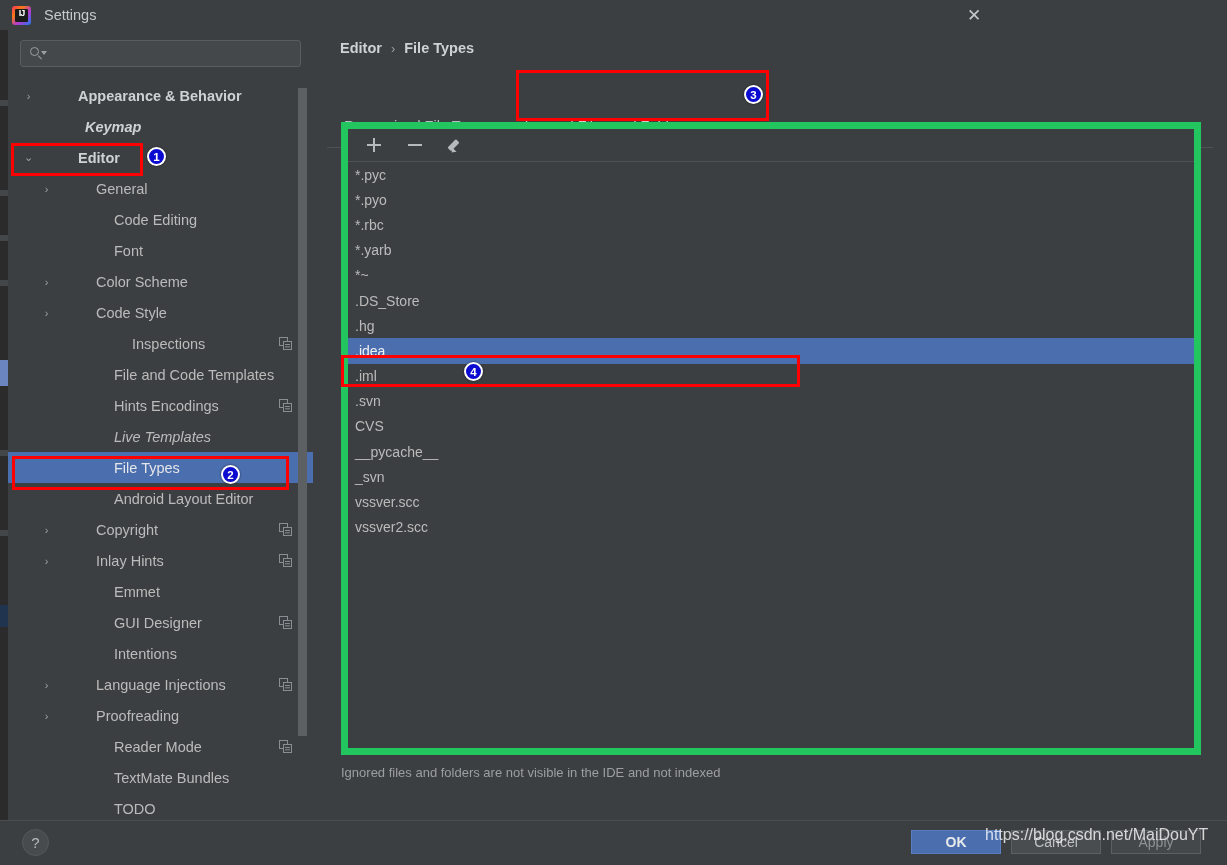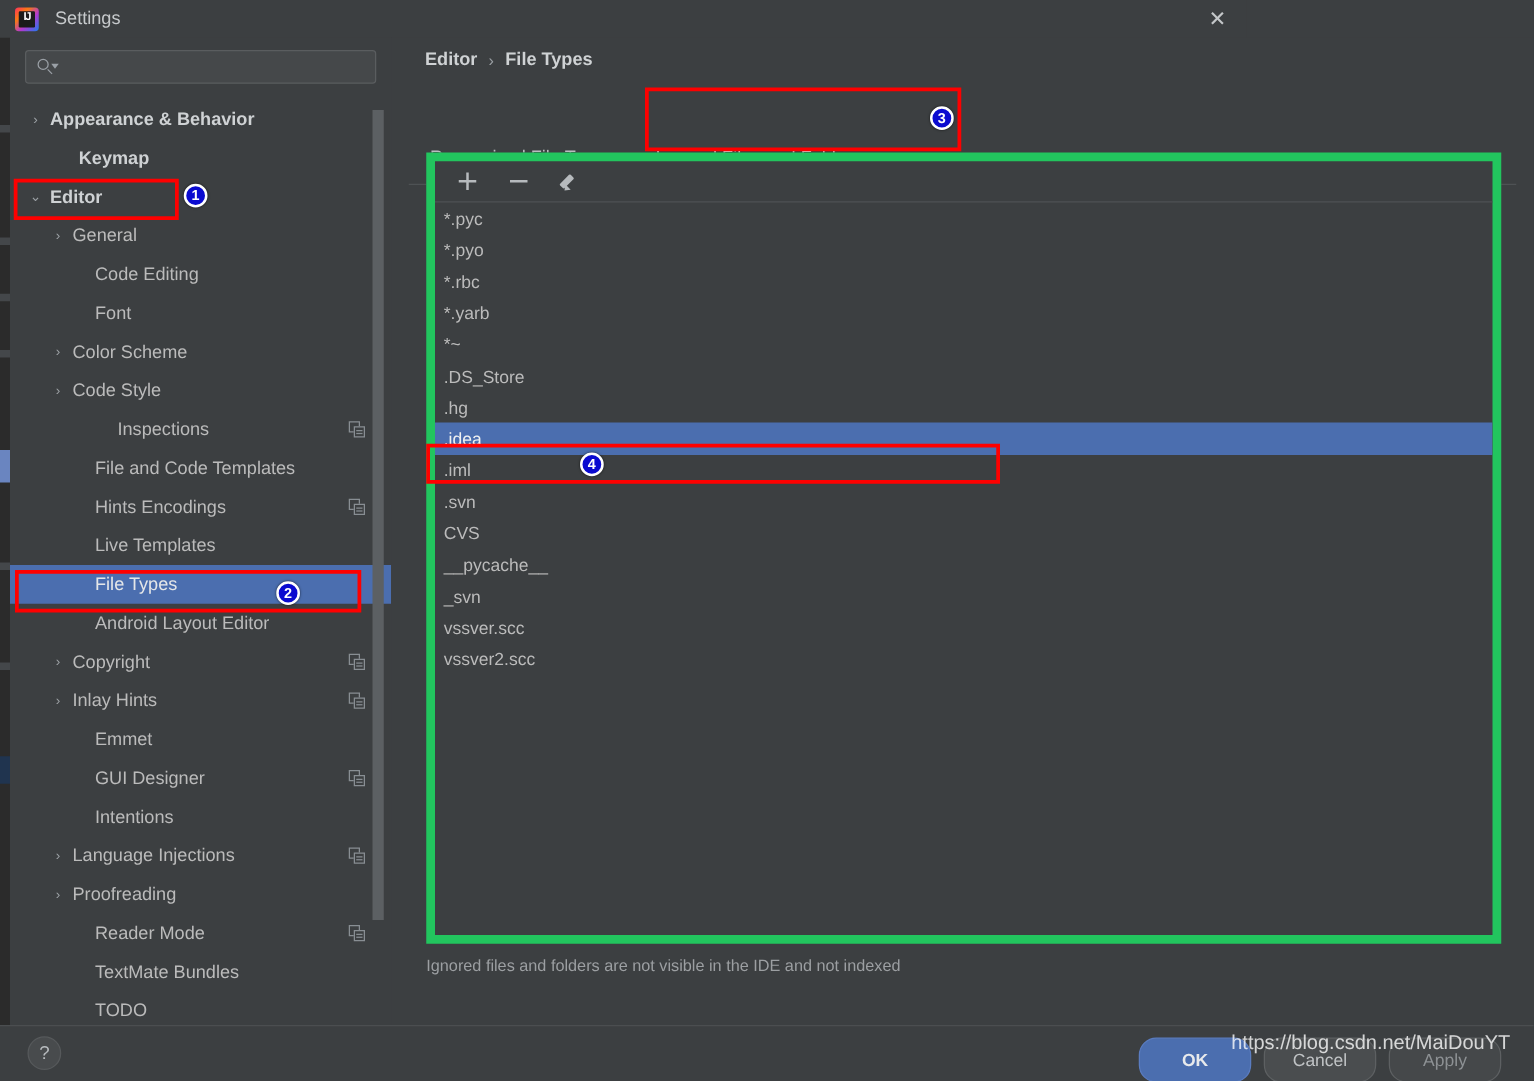--- a/index.html
+++ b/index.html
@@ -104,21 +104,21 @@
     display: flex; align-items: center;
     color: #bbbbbb; font-size: 14.5px;
     padding-left: 14px;
   }
   .tree-item.sel { background: #4b6eaf; color: #e4e6e8; }
   .tree-item .chev {
     width: 13px; display: inline-block; text-align: center;
     color: #9da2a6; font-size: 11px; margin-right: 5px;
     flex: 0 0 13px;
   }
-  .tree-item .lbl { white-space: nowrap; }
+  .tree-item .lbl { white-space: nowrap; margin-left: 38px; }
   .tree-item.bold .lbl { font-weight: bold; color: #cfd2d4; }
   .tree-item .copy-ico {
     position: absolute; right: 21px; top: 9px;
     width: 13px; height: 13px;
   }
   .copy-ico .b1 {
     position: absolute; left: 0; top: 0; width: 9px; height: 9px;
     border: 1.2px solid #888e93;
   }
   .copy-ico .b2 {
@@ -228,21 +228,21 @@
   }
   .help-btn {
     position: absolute; left: 22px; top: 8px;
     width: 27px; height: 27px; border-radius: 50%;
     background: #484b4d; border: 1px solid #56595b;
     color: #b6babd; font-size: 15px;
     display: flex; align-items: center; justify-content: center;
   }
   .btn {
     position: absolute; top: 9px;
-    height: 36px; border-radius: 14px;
+    height: 24px; border-radius: 0;
     display: flex; align-items: center; justify-content: center;
     font-size: 14px;
   }
   .btn-ok {
     left: 911px; width: 90px;
     background: #4b6eaf; border: 1px solid #5a7cc0; color: #e8eaec;
     font-weight: bold;
   }
   .btn-cancel {
     left: 1011px; width: 90px;
@@ -305,21 +305,21 @@
             <div class="tri"></div>
         </div>
         <input class="search-input" type="text" placeholder="" style="">
       </div>
     </div>
     <div class="tree" id="tree">
         <div class="tree-item bold" style="padding-left: 14px;">
           <span class="chev">›</span>
           <span class="lbl">Appearance &amp; Behavior</span>
         </div>
-        <div class="tree-item bold" style="padding-left: 37px;">
+        <div class="tree-item bold" style="padding-left: 21px; font-style: italic;">
           <span class="chev"></span>
           <span class="lbl">Keymap</span>
         </div>
         <div class="tree-item bold" style="padding-left: 14px;">
           <span class="chev">⌄</span>
           <span class="lbl">Editor</span>
         </div>
         <div class="tree-item" style="padding-left: 32px;">
           <span class="chev">›</span>
           <span class="lbl">General</span>
@@ -353,21 +353,21 @@
           <span class="lbl">File and Code Templates</span>
         </div>
         <div class="tree-item" style="padding-left: 50px;">
           <span class="chev"></span>
           <span class="lbl">Hints Encodings</span>
           <span class="copy-ico">
             <span class="b1"></span>
             <span class="b2"></span>
           </span>
         </div>
-        <div class="tree-item" style="padding-left: 50px;">
+        <div class="tree-item" style="padding-left: 50px; font-style: italic;">
           <span class="chev"></span>
           <span class="lbl">Live Templates</span>
         </div>
         <div class="tree-item sel" style="padding-left: 50px;">
           <span class="chev"></span>
           <span class="lbl">File Types</span>
         </div>
         <div class="tree-item" style="padding-left: 50px;">
           <span class="chev"></span>
           <span class="lbl">Android Layout Editor</span>

